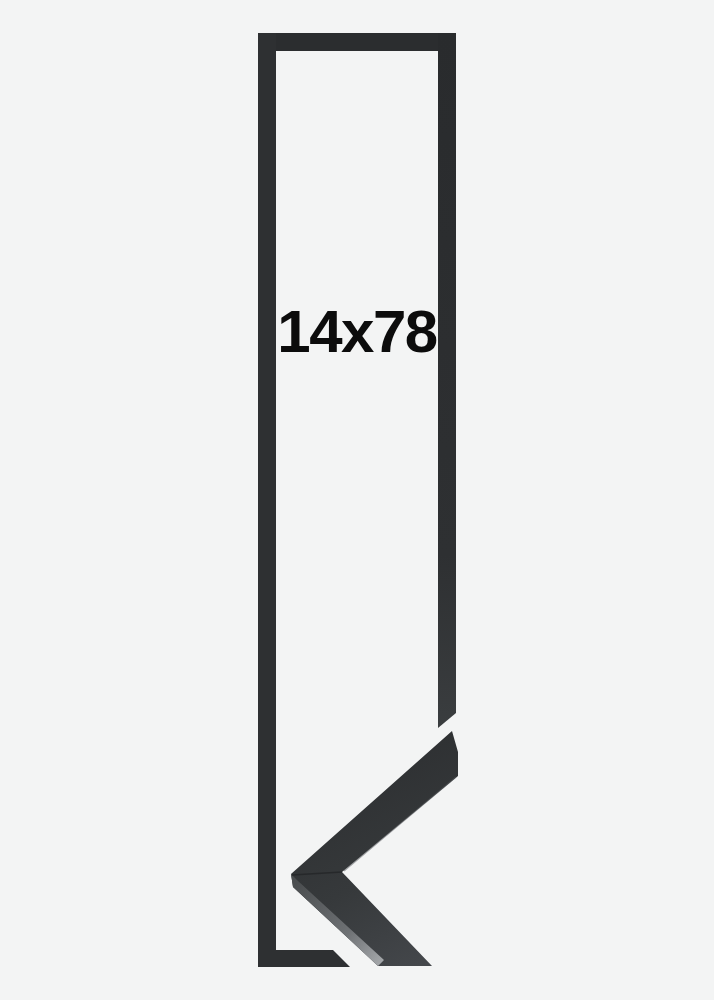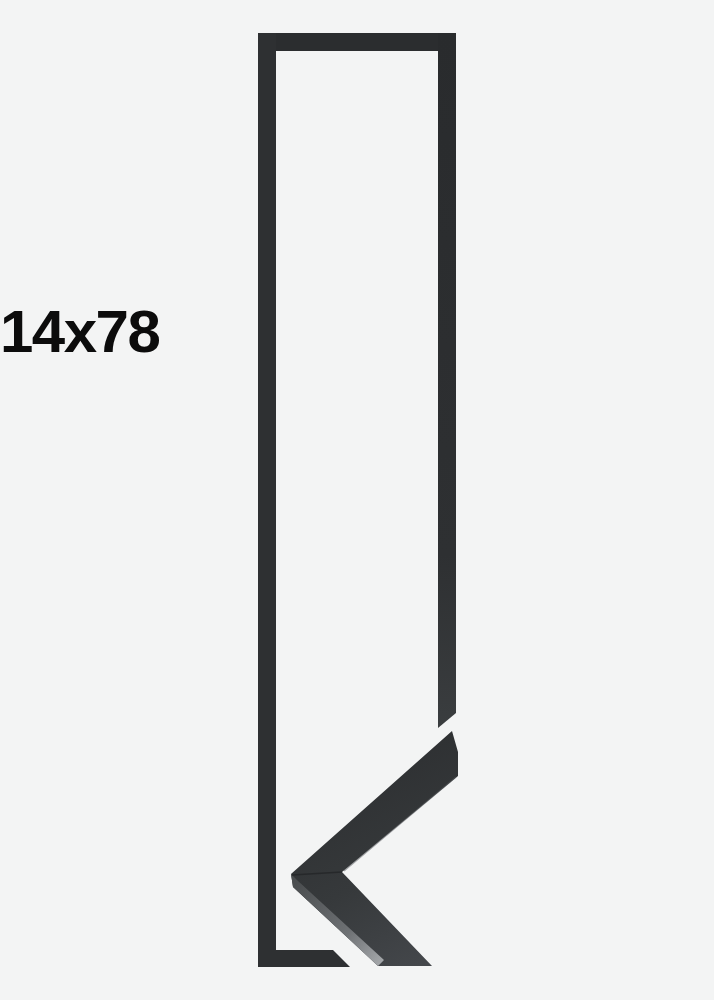--- a/index.html
+++ b/index.html
@@ -18,21 +18,21 @@
   .illustration {
     position: absolute;
     left: 0;
     top: 0;
   }
   .dimension-label {
     position: absolute;
     left: 0;
     top: 302px;
     width: 714px;
-    text-align: left;
+    text-align: center;
     font-family: "Liberation Sans", sans-serif;
     font-weight: bold;
     font-size: 60px;
     line-height: 1;
     letter-spacing: -1.5px;
     color: var(--text, #0c0c0c);
     user-select: none;
   }
 </style>
 </head>

